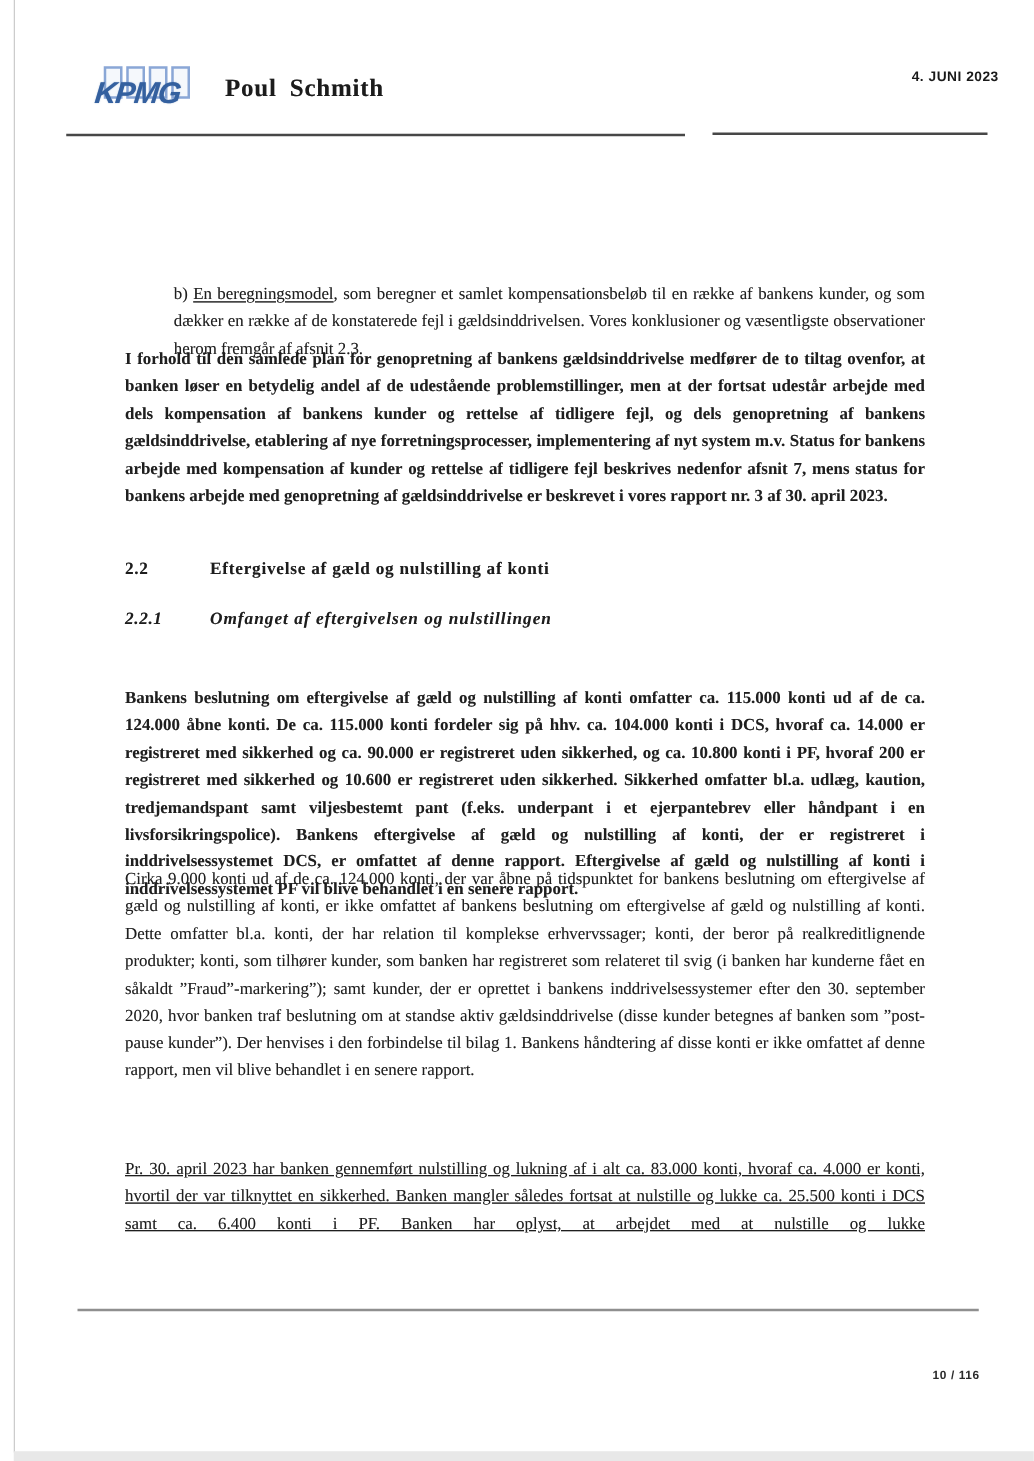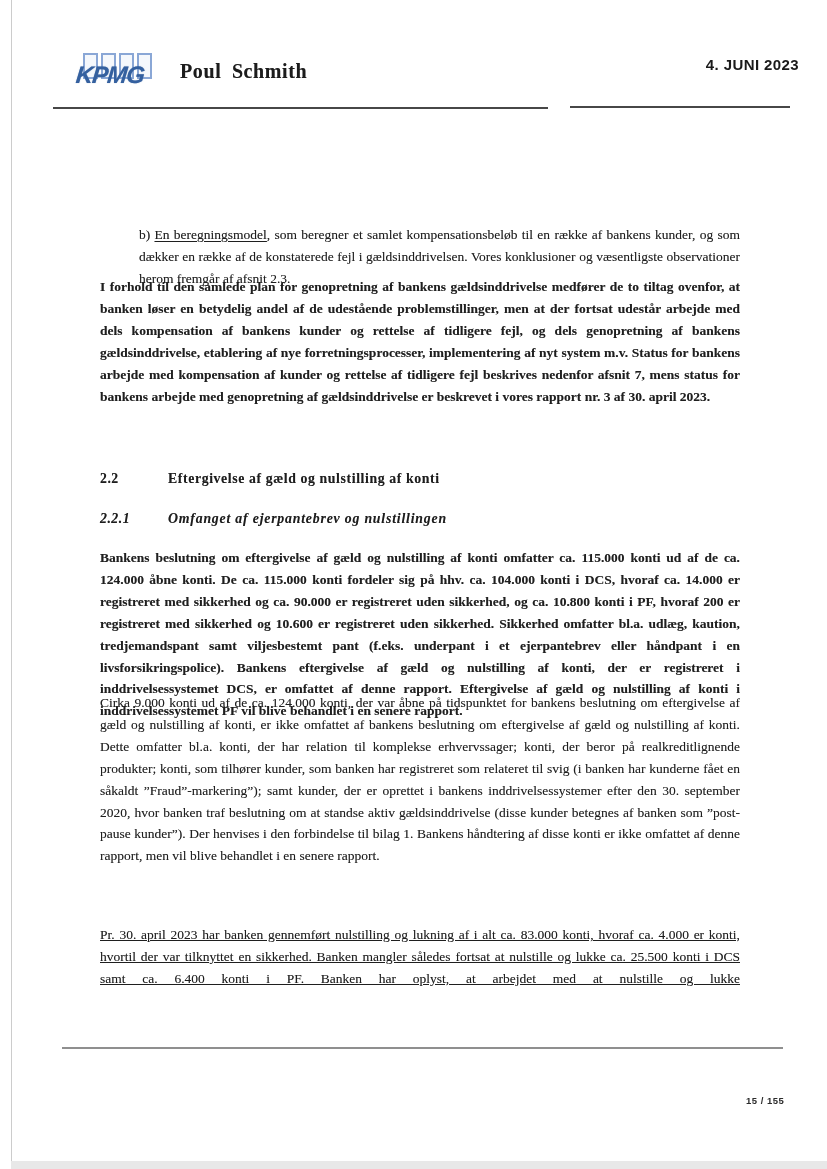--- a/index.html
+++ b/index.html
@@ -29,21 +29,21 @@
   .firm-name{
     position:absolute;left:154px;top:60px;
     font-size:20px;font-weight:bold;color:#1c1c1c;
     letter-spacing:0.6px;word-spacing:5px;
     text-shadow:0 0 0.5px rgba(0,0,0,0.4);
     margin-left:26px;
   }
   .header-date{
     position:absolute;right:28px;top:56px;
     font-family:"Liberation Sans",sans-serif;
-    font-size:15px;font-weight:bold;color:#1a1a1a;
+    font-size:11px;font-weight:bold;color:#1a1a1a;
     letter-spacing:0.4px;
   }
   .rule{position:absolute;height:2px;background:#474747;}
   .rule-left{left:53px;top:107px;width:495px;}
   .rule-right{left:570px;top:106px;width:220px;}
 
   
   .txt{
     position:absolute;
     font-size:13.5px;line-height:21.9px;color:#1f1f1f;
@@ -54,21 +54,20 @@
   .p1{left:100px;top:276px;width:640px;font-weight:bold;}
   .p2{left:100px;top:547px;width:640px;font-weight:bold;}
   .p3{left:100px;top:692px;width:640px;}
   .p4{left:100px;top:924px;width:640px;text-align-last:justify;text-decoration:underline;}
   .underlined{text-decoration:underline;text-underline-offset:2px;}
 
   .heading{
     position:absolute;left:100px;width:640px;
     font-size:13.8px;font-weight:bold;color:#1d1d1d;
     text-shadow:0 0 0.4px rgba(0,0,0,0.35);
-    margin-top:24px;
   }
   .h22{top:447px;letter-spacing:0.6px;}
   .h221{top:487px;font-style:italic;letter-spacing:0.8px;}
   .sec-num{display:inline-block;width:68px;letter-spacing:0.5px;}
 
   
   .footer-rule{position:absolute;left:62px;top:1047px;width:721px;height:2px;background:#8f8f8f;}
   .page-number{
     position:absolute;left:746px;top:1095px;
     font-family:"Liberation Sans",sans-serif;
@@ -96,24 +95,24 @@
   <div class="header-date">4. JUNI 2023</div>
   <div class="rule rule-left"></div>
   <div class="rule rule-right"></div>
 
   <div class="txt item-b"><span>b)</span> <span class="underlined">En beregningsmodel</span><span>, som beregner et samlet kompensationsbeløb til en række af bankens kunder, og som dækker en række af de konstaterede fejl i gældsinddrivelsen. Vores konklusioner og væsentligste observationer herom fremgår af afsnit 2.3.</span></div>
 
   <div class="txt p1">I forhold til den samlede plan for genopretning af bankens gældsinddrivelse medfører de to tiltag ovenfor, at banken løser en betydelig andel af de udestående problemstillinger, men at der fortsat udestår arbejde med dels kompensation af bankens kunder og rettelse af tidligere fejl, og dels genopretning af bankens gældsinddrivelse, etablering af nye forretningsprocesser, implementering af nyt system m.v. Status for bankens arbejde med kompensation af kunder og rettelse af tidligere fejl beskrives nedenfor afsnit 7, mens status for bankens arbejde med genopretning af gældsinddrivelse er beskrevet i vores rapport nr. 3 af 30. april 2023.</div>
 
   <div class="heading h22"><span class="sec-num">2.2</span><span>Eftergivelse af gæld og nulstilling af konti</span></div>
 
-  <div class="heading h221"><span class="sec-num">2.2.1</span><span>Omfanget af ejerpantebrev og nulstillingen</span></div>
+  <div class="heading h221"><span class="sec-num">2.2.1</span><span>Omfanget af eftergivelsen og nulstillingen</span></div>
 
   <div class="txt p2">Bankens beslutning om eftergivelse af gæld og nulstilling af konti omfatter ca. 115.000 konti ud af de ca. 124.000 åbne konti. De ca. 115.000 konti fordeler sig på hhv. ca. 104.000 konti i DCS, hvoraf ca. 14.000 er registreret med sikkerhed og ca. 90.000 er registreret uden sikkerhed, og ca. 10.800 konti i PF, hvoraf 200 er registreret med sikkerhed og 10.600 er registreret uden sikkerhed. Sikkerhed omfatter bl.a. udlæg, kaution, tredjemandspant samt viljesbestemt pant (f.eks. underpant i et ejerpantebrev eller håndpant i en livsforsikringspolice). Bankens eftergivelse af gæld og nulstilling af konti, der er registreret i inddrivelsessystemet DCS, er omfattet af denne rapport. Eftergivelse af gæld og nulstilling af konti i inddrivelsessystemet PF vil blive behandlet i en senere rapport.</div>
 
   <div class="txt p3">Cirka 9.000 konti ud af de ca. 124.000 konti, der var åbne på tidspunktet for bankens beslutning om eftergivelse af gæld og nulstilling af konti, er ikke omfattet af bankens beslutning om eftergivelse af gæld og nulstilling af konti. Dette omfatter bl.a. konti, der har relation til komplekse erhvervssager; konti, der beror på realkreditlignende produkter; konti, som tilhører kunder, som banken har registreret som relateret til svig (i banken har kunderne fået en såkaldt ”Fraud”-markering”); samt kunder, der er oprettet i bankens inddrivelsessystemer efter den 30. september 2020, hvor banken traf beslutning om at standse aktiv gældsinddrivelse (disse kunder betegnes af banken som ”post-pause kunder”). Der henvises i den forbindelse til bilag 1. Bankens håndtering af disse konti er ikke omfattet af denne rapport, men vil blive behandlet i en senere rapport.</div>
 
   <div class="txt p4">Pr. 30. april 2023 har banken gennemført nulstilling og lukning af i alt ca. 83.000 konti, hvoraf ca. 4.000 er konti, hvortil der var tilknyttet en sikkerhed. Banken mangler således fortsat at nulstille og lukke ca. 25.500 konti i DCS samt ca. 6.400 konti i PF. Banken har oplyst, at arbejdet med at nulstille og lukke</div>
 
   <div class="footer-rule"></div>
-  <div class="page-number">15 / 155</div>
+  <div class="page-number">10 / 116</div>
 
 </div>
 
 </body></html>

